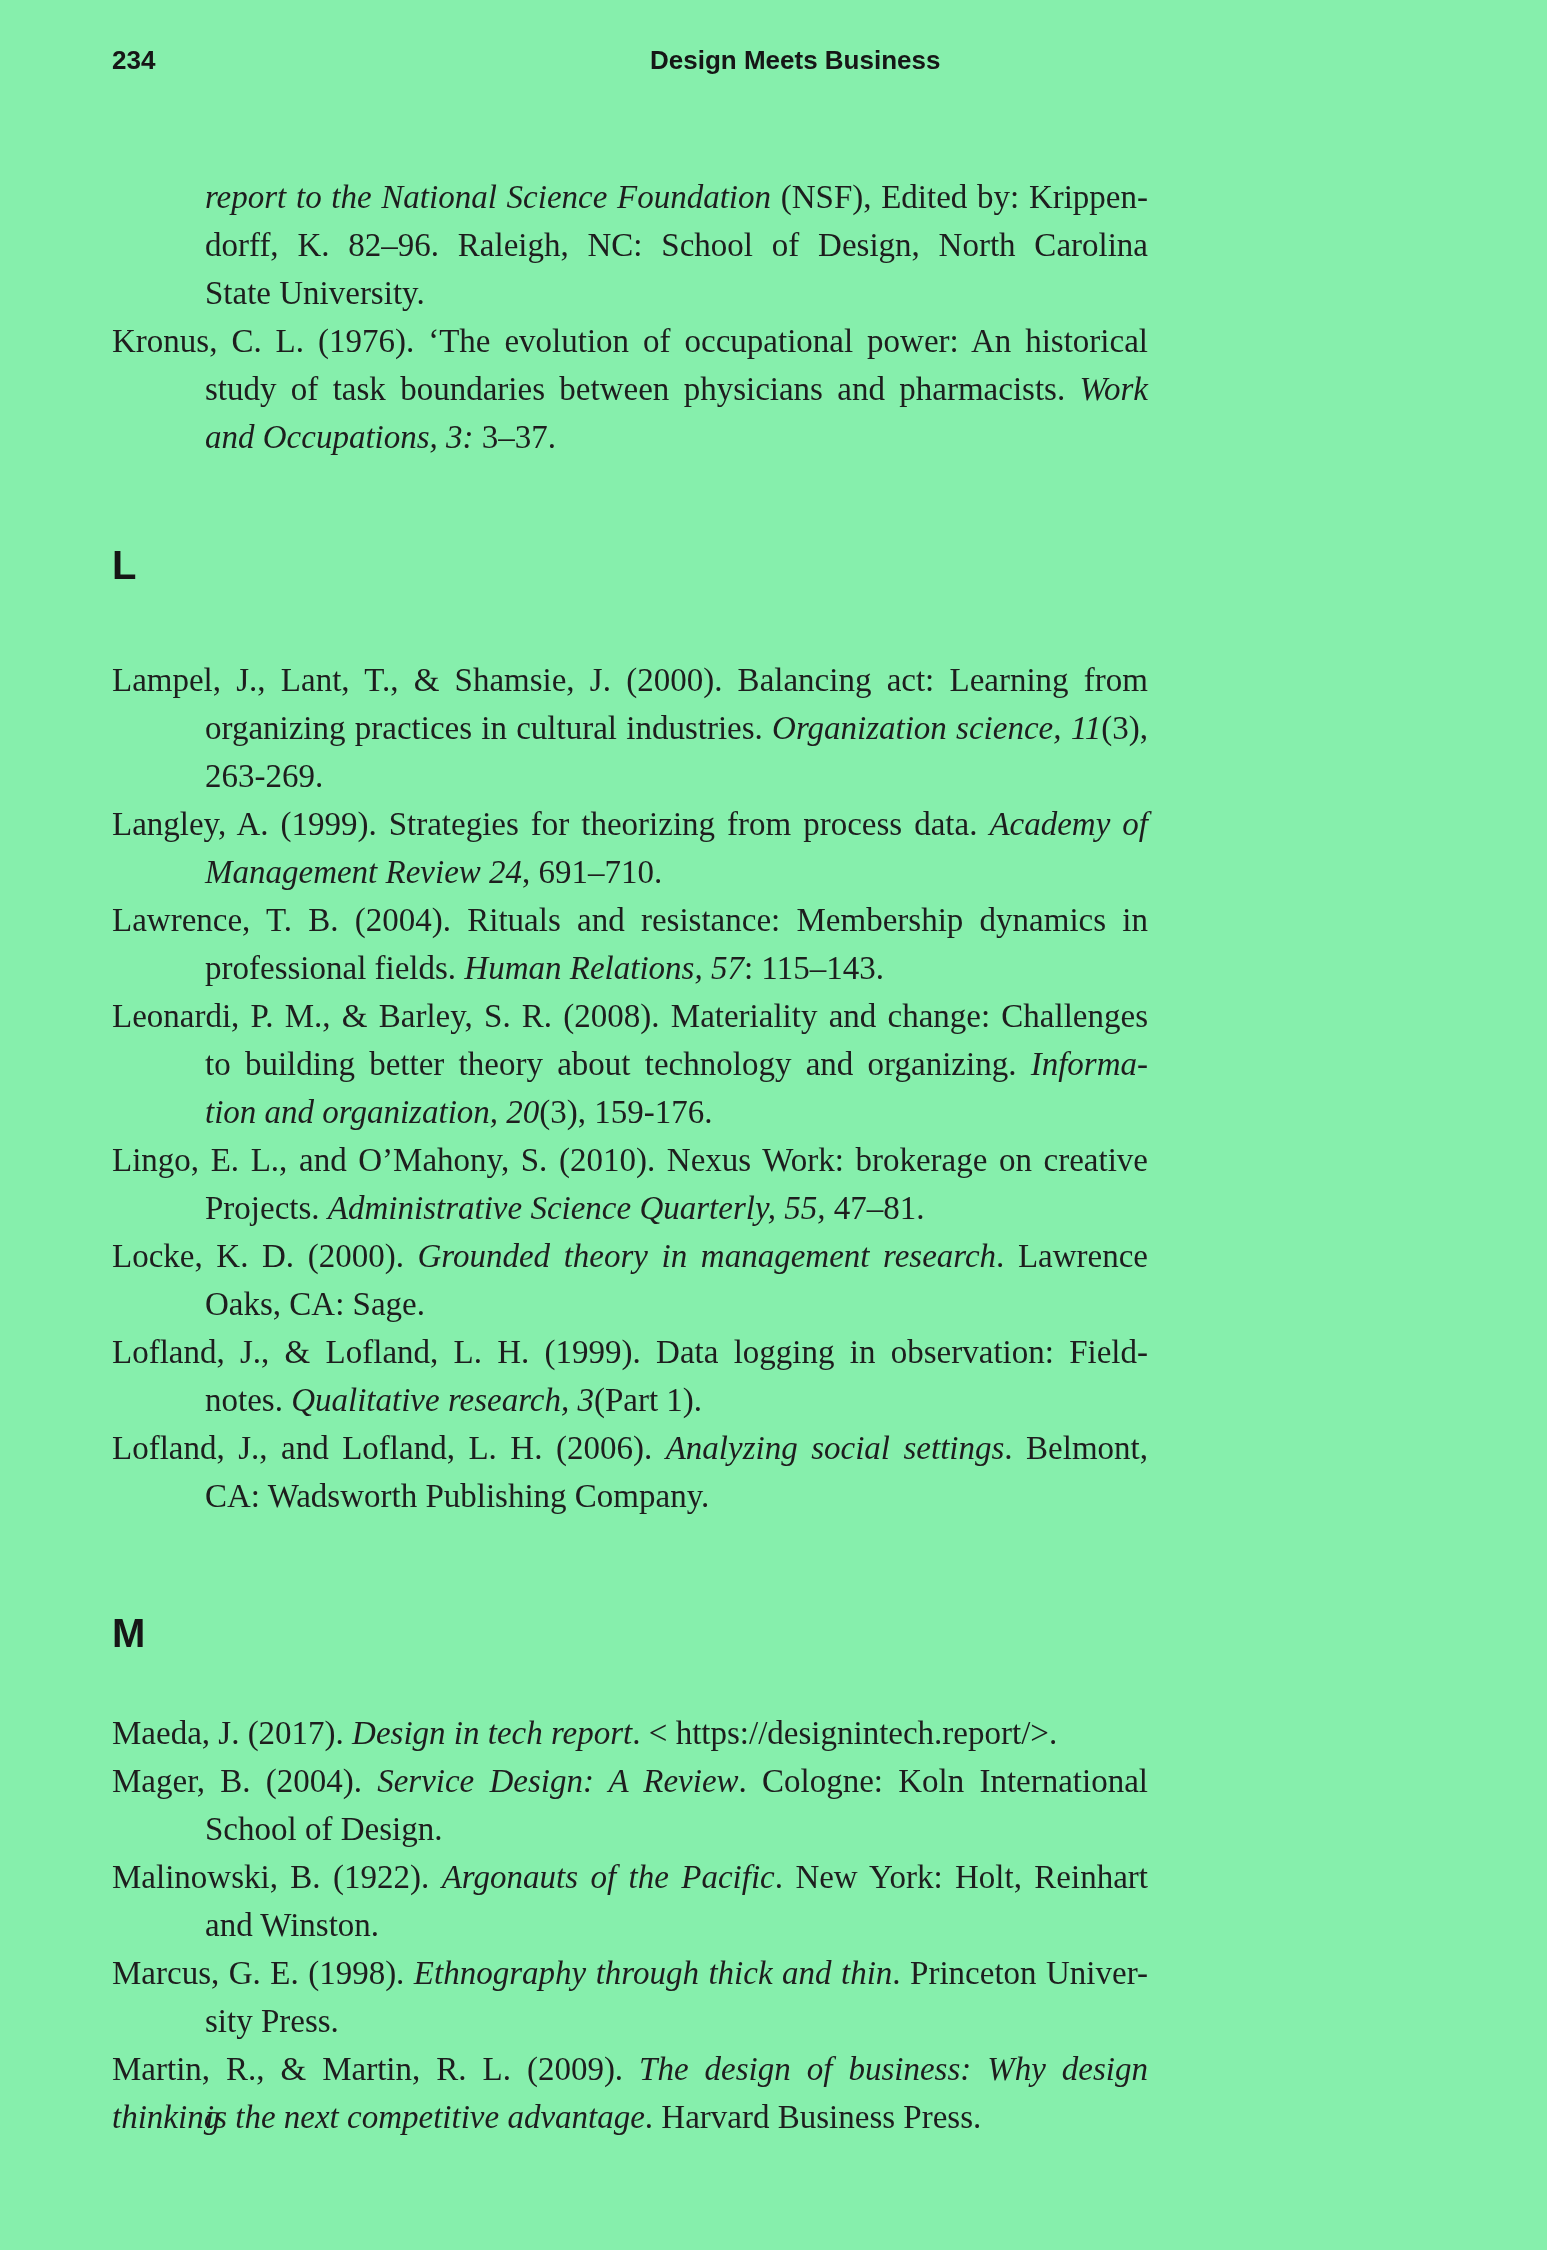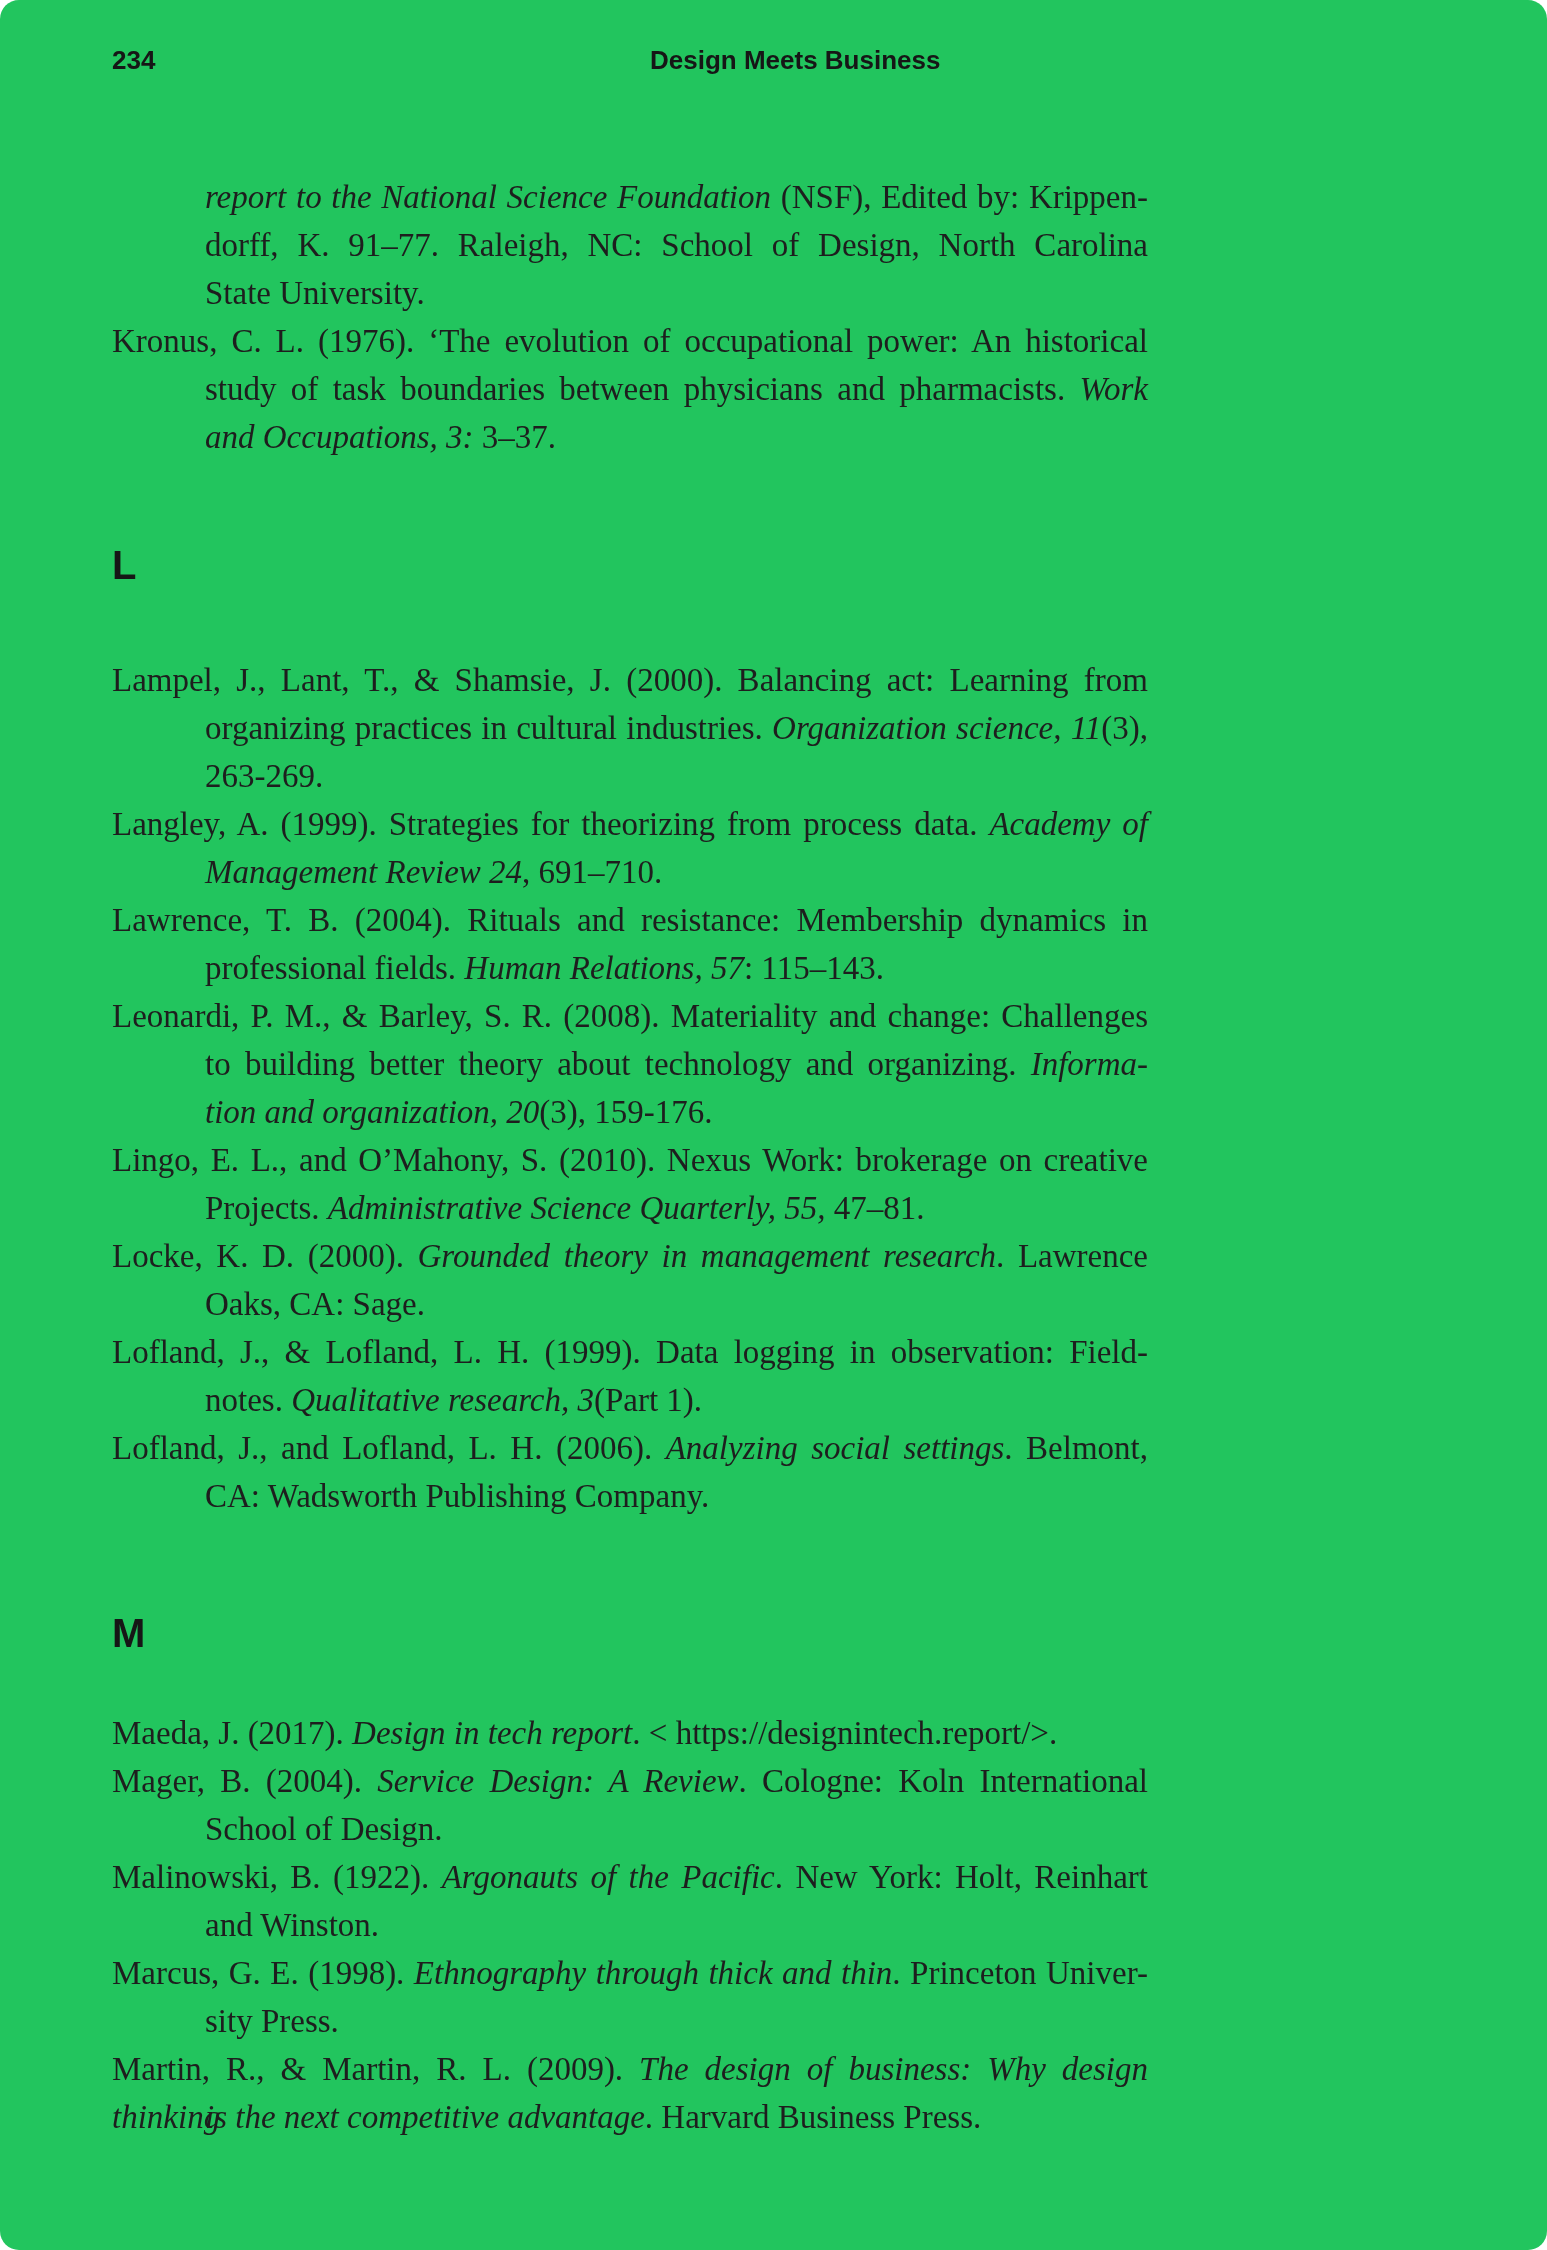--- a/index.html
+++ b/index.html
@@ -1,23 +1,22 @@
 <!DOCTYPE html>
 <html><head>
 <meta charset="utf-8">
 <style>
   html,body { margin:0; padding:0; background:#ffffff; }
   .page {
     position:relative;
     width:1547px; height:2250px;
-    background:#22c55e;
+    background:#86efac;
     font-family:"Liberation Serif","DejaVu Serif",serif;
     color:#1e1e1e;
     overflow:hidden;
-    border-radius:19px;
   }
   
   .runhead { position:absolute; top:42px; left:0; width:1547px; height:36px;
              font-family:"Liberation Sans","DejaVu Sans",sans-serif;
              font-weight:700; font-size:26px; line-height:36px; color:#161616; }
   .page-num { position:absolute; left:112px; top:0; }
   .running-title { position:absolute; left:650px; top:0; }
 
   
   .entries { position:absolute; left:112px; width:1036px; font-size:33px; }
@@ -42,21 +41,21 @@
 <div class="page">
 
   <div class="runhead">
     <div class="page-num">234</div>
     <div class="running-title">Design Meets Business</div>
   </div>
 
   <div class="entries" id="sec0">
       <div>
         <div class="line h j"><em>report to the National Science Foundation</em><span> (NSF), Edited by: Krippen-</span></div>
-        <div class="line h j"><span>dorff, K. 91–77. Raleigh, NC: School of Design, North Carolina</span></div>
+        <div class="line h j"><span>dorff, K. 82–96. Raleigh, NC: School of Design, North Carolina</span></div>
         <div class="line h"><span>State University.</span></div>
       </div>
       <div>
         <div class="line j"><span>Kronus, C. L. (1976). ‘The evolution of occupational power: An historical</span></div>
         <div class="line h j"><span>study of task boundaries between physicians and pharmacists. </span><em>Work</em></div>
         <div class="line h"><em>and Occupations, 3: </em><span>3–37.</span></div>
       </div>
     </div>
 
   <div class="section-letter" id="secL-h">L</div>

